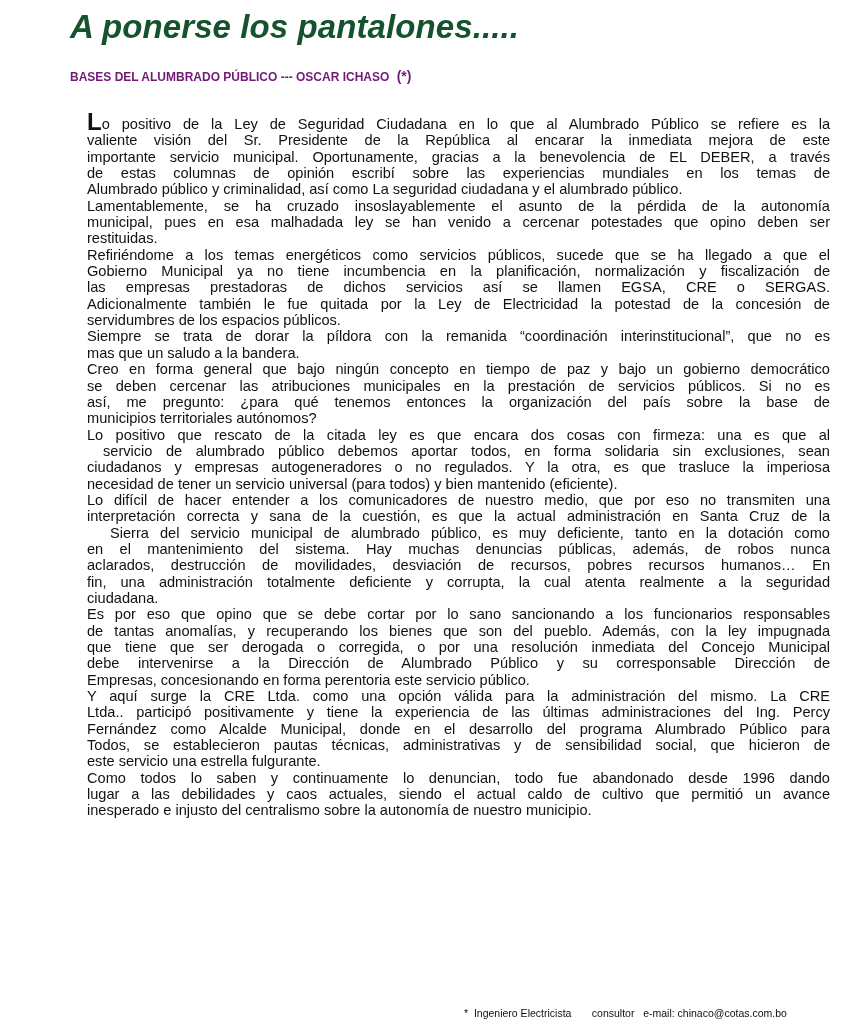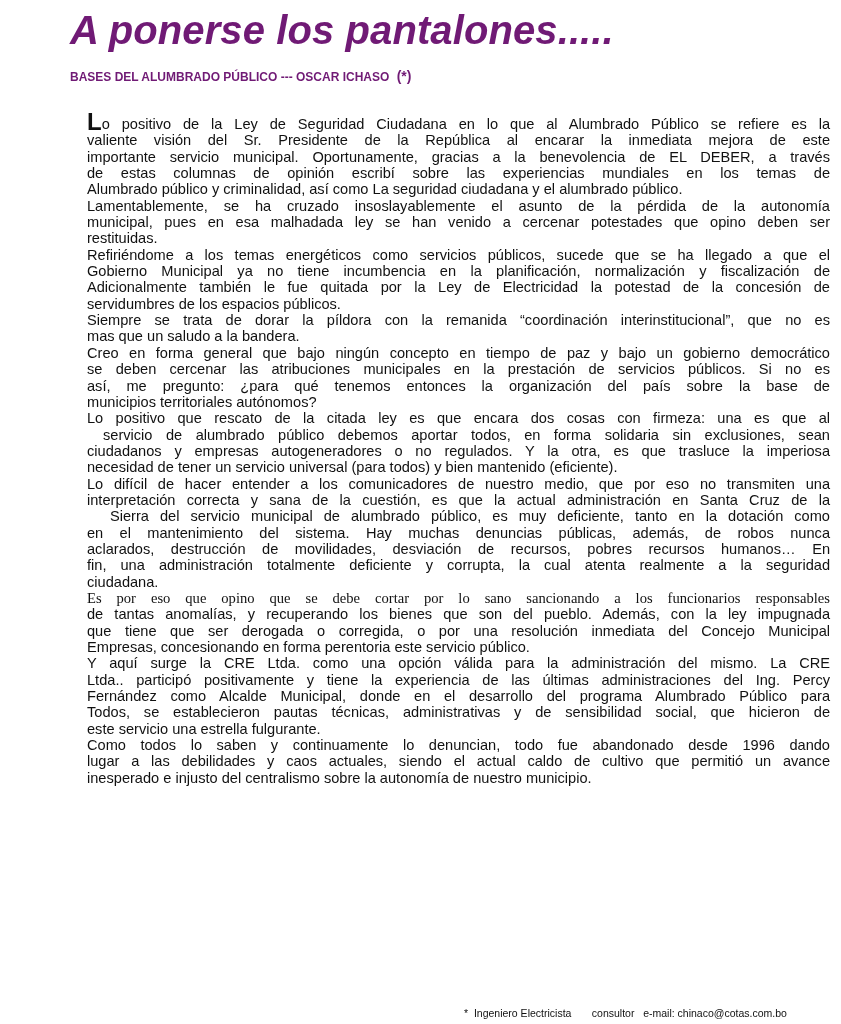--- a/index.html
+++ b/index.html
@@ -13,25 +13,25 @@
       position: relative;
       overflow: hidden;
       color: #111111;
       font-family: "Liberation Sans", sans-serif;
     }
     .title {
       position: absolute;
       left: 70px;
       top: 8px;
       margin: 0;
-      font-size: 40px;
+      font-size: 33px;
       font-weight: bold;
       font-style: italic;
       letter-spacing: 0.1px;
-      color: #701a75;
+      color: #14532d;
       white-space: nowrap;
     }
     .subtitle {
       position: absolute;
       left: 70px;
       top: 68px;
       margin: 0;
       font-size: 12px;
       font-weight: bold;
       color: #701a75;
@@ -90,42 +90,44 @@
     <span class="line" style="white-space: normal;"><span class="dropcap">L</span><span>o positivo de la Ley de Seguridad Ciudadana en lo que al Alumbrado Público se refiere es  la</span></span>
     <span class="line" style="white-space: normal;"><span>valiente visión del Sr. Presidente de la República al encarar la inmediata mejora de este</span></span>
     <span class="line" style="white-space: normal;"><span>importante servicio municipal. Oportunamente,  gracias a la benevolencia de EL DEBER, a través</span></span>
     <span class="line" style="white-space: normal;"><span>de estas columnas de opinión escribí sobre las experiencias mundiales en los temas de</span></span>
     <span class="line last" style="white-space: normal;"><span>Alumbrado público y criminalidad, así como La seguridad ciudadana y el alumbrado público.</span></span>
     <span class="line" style="white-space: normal;"><span>Lamentablemente, se ha cruzado insoslayablemente el asunto de la pérdida de la autonomía</span></span>
     <span class="line" style="white-space: normal;"><span>municipal, pues en esa malhadada ley se han venido a cercenar potestades que opino deben ser</span></span>
     <span class="line last" style="white-space: normal;"><span>restituidas.</span></span>
     <span class="line" style="white-space: normal;"><span>Refiriéndome a los temas energéticos como servicios públicos, sucede que se ha llegado a que  el</span></span>
     <span class="line" style="white-space: normal;"><span>Gobierno Municipal ya no tiene incumbencia en la planificación, normalización y fiscalización de</span></span>
+    <span class="line" style="white-space: normal;"><span>las empresas prestadoras de dichos servicios así se llamen EGSA, CRE o SERGAS.</span></span>
     <span class="line" style="white-space: normal;"><span>Adicionalmente también le fue quitada por la Ley de Electricidad la potestad de la concesión de</span></span>
     <span class="line last" style="white-space: normal;"><span>servidumbres de los espacios públicos.</span></span>
     <span class="line" style="white-space: normal;"><span>Siempre se trata de dorar la píldora con la remanida “coordinación interinstitucional”, que no es</span></span>
     <span class="line last" style="white-space: normal;"><span>mas que un saludo a la bandera.</span></span>
     <span class="line" style="white-space: normal;"><span>Creo en forma general que bajo ningún concepto en tiempo de paz y bajo un gobierno democrático</span></span>
     <span class="line" style="white-space: normal;"><span>se deben cercenar las atribuciones municipales en la prestación de servicios públicos. Si no es</span></span>
     <span class="line" style="white-space: normal;"><span>así, me pregunto: ¿para qué tenemos entonces la organización del país sobre la base de</span></span>
     <span class="line last" style="white-space: normal;"><span>municipios territoriales autónomos?</span></span>
     <span class="line" style="white-space: normal;"><span>Lo positivo que rescato de la citada ley es que encara dos cosas con firmeza: una es que al</span></span>
     <span class="line" style="white-space: normal; margin-left: 16px;"><span>servicio de alumbrado público debemos  aportar todos, en forma solidaria sin exclusiones, sean</span></span>
     <span class="line" style="white-space: normal;"><span>ciudadanos y empresas autogeneradores o no regulados. Y la otra, es que  trasluce la imperiosa</span></span>
     <span class="line last" style="white-space: normal;"><span>necesidad de tener un servicio universal (para todos) y bien mantenido (eficiente).</span></span>
     <span class="line" style="white-space: normal;"><span>Lo difícil de hacer entender a los comunicadores de nuestro medio, que por eso no transmiten una</span></span>
     <span class="line" style="white-space: normal;"><span>interpretación correcta y sana de la cuestión, es que la actual administración en Santa Cruz de la</span></span>
     <span class="line" style="white-space: normal; margin-left: 23px;"><span>Sierra del servicio municipal de alumbrado público, es muy deficiente, tanto en la dotación como</span></span>
     <span class="line" style="white-space: normal;"><span>en el mantenimiento del sistema.  Hay muchas denuncias públicas, además, de robos nunca</span></span>
     <span class="line" style="white-space: normal;"><span>aclarados, destrucción de movilidades, desviación de recursos, pobres recursos humanos…  En</span></span>
     <span class="line" style="white-space: normal;"><span>fin, una administración totalmente deficiente y corrupta, la cual atenta realmente a la seguridad</span></span>
     <span class="line last" style="white-space: normal;"><span>ciudadana.</span></span>
-    <span class="line" style="white-space: normal; font-family: Liberation Serif, serif;"><span>Es por eso que opino que se debe cortar por lo sano sancionando a los funcionarios responsables</span></span>
+    <span class="line" style="white-space: normal;"><span>Es por eso que opino que se debe cortar por lo sano sancionando a los funcionarios responsables</span></span>
     <span class="line" style="white-space: normal;"><span>de tantas anomalías, y recuperando los bienes que son del pueblo. Además, con la ley impugnada</span></span>
     <span class="line" style="white-space: normal;"><span>que tiene que ser derogada o corregida, o por una resolución inmediata del Concejo Municipal</span></span>
+    <span class="line" style="white-space: normal;"><span>debe intervenirse a la Dirección de Alumbrado Público y su corresponsable Dirección de</span></span>
     <span class="line last" style="white-space: normal;"><span>Empresas, concesionando en forma perentoria este servicio público.</span></span>
     <span class="line" style="white-space: normal;"><span>Y aquí surge la CRE Ltda. como una opción válida para la administración del mismo.  La CRE</span></span>
     <span class="line" style="white-space: normal;"><span>Ltda.. participó positivamente y tiene la  experiencia de las últimas administraciones del Ing. Percy</span></span>
     <span class="line" style="white-space: normal;"><span>Fernández como Alcalde Municipal, donde en el desarrollo del programa Alumbrado Público para</span></span>
     <span class="line" style="white-space: normal;"><span>Todos, se establecieron pautas técnicas, administrativas y de sensibilidad social, que hicieron de</span></span>
     <span class="line last" style="white-space: normal;"><span>este servicio una estrella fulgurante.</span></span>
     <span class="line" style="white-space: normal;"><span>Como todos lo saben y continuamente lo denuncian, todo fue abandonado desde 1996 dando</span></span>
     <span class="line" style="white-space: normal;"><span>lugar a las debilidades y caos actuales, siendo el  actual caldo de cultivo que permitió un avance</span></span>
     <span class="line last" style="white-space: normal;"><span>inesperado e injusto del centralismo sobre la autonomía de nuestro municipio.</span></span>
   </div>

